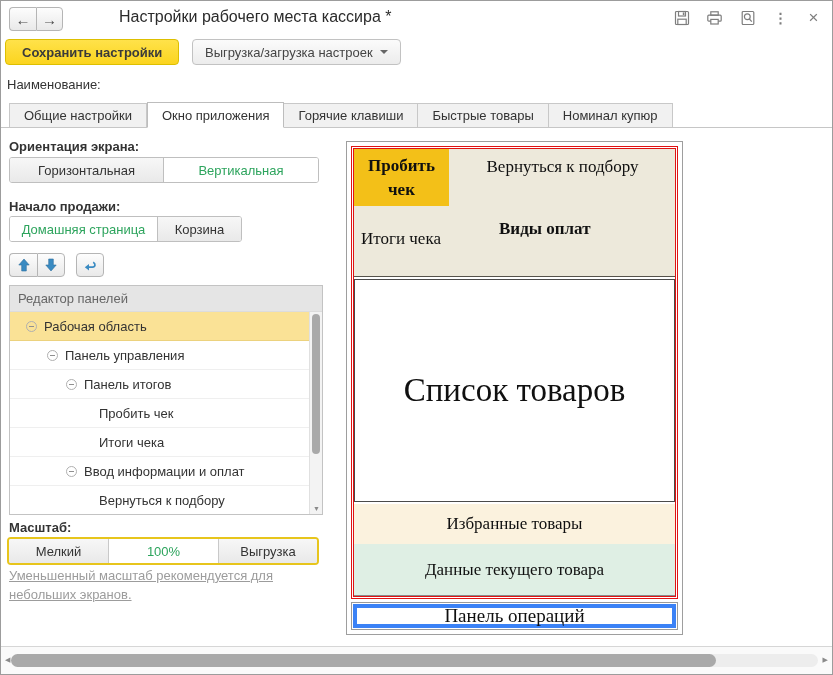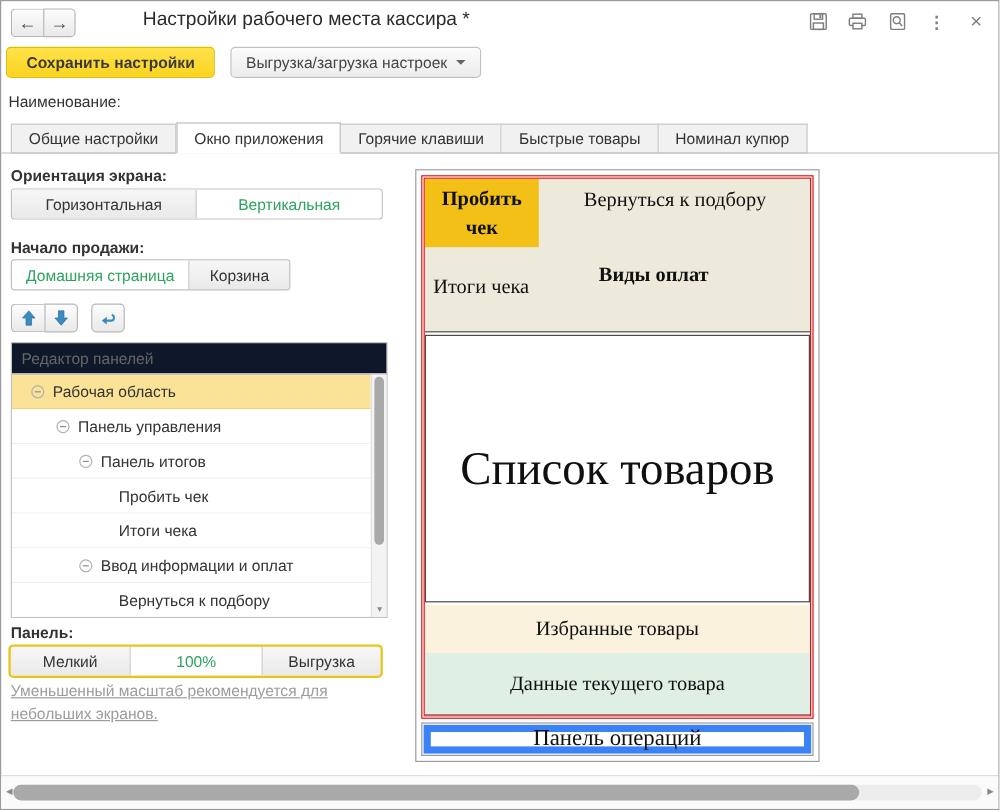--- a/index.html
+++ b/index.html
@@ -71,21 +71,21 @@
   .sq-btn {
     width:28px; height:24px; display:flex; align-items:center; justify-content:center;
     background:linear-gradient(#fdfdfd,#e9e9e9); border:1px solid #b5b5b5; cursor:pointer;
   }
   .sq-btn.up { border-radius:4px 0 0 4px; border-right:none; }
   .sq-btn.down { border-radius:0 4px 4px 0; }
   .sq-btn.ret { position:absolute; left:75px; top:252px; border-radius:4px; }
   
   .tree { position:absolute; left:8px; top:284px; width:314px; height:230px; border:1px solid #c3c3c3; background:#fff; }
   .tree-header {
-    height:26px; line-height:26px; padding-left:8px; background:#0f172a;
+    height:26px; line-height:26px; padding-left:8px; background:#e5e5e5;
     border-bottom:1px solid #dcdcdc; color:#666;
   }
   .tree-rows { position:absolute; top:26px; left:0; right:13px; bottom:0; overflow:hidden; }
   .tree-row { height:29px; display:flex; align-items:center; border-bottom:1px solid #efefef; color:#333; cursor:pointer; background:#fff; }
   .tree-row.sel { background:var(--selection-yellow,#fae296); border-bottom:1px solid #ecd27e; }
   .tree-toggle { width:11px; height:11px; border:1px solid #b0b0b0; border-radius:50%; position:relative; margin-right:7px; flex:none; }
   .tree-toggle::after { content:""; position:absolute; left:2px; right:2px; top:4px; height:1px; background:#909090; }
   .ind0 { padding-left:16px; } .ind1 { padding-left:37px; } .ind2 { padding-left:56px; } .ind3 { padding-left:89px; }
   .tree-scroll { position:absolute; top:26px; right:0; bottom:0; width:13px; background:#f3f3f3; border-left:1px solid #e0e0e0; }
   .tree-thumb { position:absolute; top:2px; left:2px; width:8px; height:140px; background:#a9a9a9; border-radius:4px; cursor:pointer; }
@@ -110,25 +110,25 @@
   .pv-serif { font-family:"Liberation Serif", serif; color:#101010; }
   .pv-top { position:relative; height:128px; background:var(--beige,#ede9db); border-bottom:1px solid #55524b; flex:none; }
   .pv-firecheck {
     position:absolute; left:0; top:0; width:95px; height:57px;
     background:var(--gold,#f3c018); display:flex; align-items:center; justify-content:center; text-align:center;
     font-size:17px; font-weight:bold; line-height:1.4; padding:0 10px;
   }
   .pv-return { position:absolute; left:98px; right:2px; top:8px; text-align:center; font-size:17px; }
   .pv-totals { position:absolute; left:7px; top:80px; font-size:17px; }
   .pv-paytypes { position:absolute; left:145px; top:70px; font-size:17px;font-weight:bold; }
-  .pv-list { flex:1; margin:2px 0; border:1px solid #4a4a4a; background:#fff; display:flex; align-items:center; justify-content:center; font-size:39px; }
+  .pv-list { flex:1; margin:2px 0; border:1px solid #4a4a4a; background:#fff; display:flex; align-items:center; justify-content:center; font-size:33px; }
   .pv-fav { height:40px; background:var(--cream,#fbf2de); display:flex; align-items:center; justify-content:center; font-size:17px; flex:none; }
   .pv-cur { height:52px; background:var(--mint,#dfefe4); border-bottom:1px solid #8a8a8a; display:flex; align-items:center; justify-content:center; font-size:17px; flex:none; }
   .pv-ops-outer { margin-top:3px; height:28px; border:1px solid #9a9a9a; padding:1px; flex:none; }
-  .pv-ops-inner { height:100%; border:6px solid #3b82f6; background:#fff; display:flex; align-items:center; justify-content:center; font-size:19px; }
+  .pv-ops-inner { height:100%; border:4px solid #3b82f6; background:#fff; display:flex; align-items:center; justify-content:center; font-size:19px; }
   
   .content-sep { position:absolute; left:0; right:0; top:645px; height:1px; background:#d6d6d6; }
   .hscroll { position:absolute; left:0; right:0; top:646px; bottom:0; background:#fafafa; }
   .hs-arrow { position:absolute; top:9px; font-size:7px; color:#8a8a8a; cursor:pointer; }
   .hs-arrow.left { left:4px; } .hs-arrow.right { right:4px; }
   .hs-track { position:absolute; left:14px; right:14px; top:7px; height:13px; background:#ededed; border-radius:7px; }
   .hs-thumb { position:absolute; left:10px; top:7px; width:705px; height:13px; background:#a9a9a9; border-radius:7px; cursor:pointer; }
 </style>
 </head>
 <body>
@@ -252,21 +252,21 @@
       <div class="tree-row ind3">
         <span>Вернуться к подбору</span>
       </div>
     </div>
     <div class="tree-scroll">
       <div class="tree-thumb"></div>
       <div class="tree-arrow dn">▼</div>
     </div>
   </div>
 
-  <div class="lbl" style="top:519px">Панель:</div>
+  <div class="lbl" style="top:519px">Масштаб:</div>
   <div class="scale-group">
     <div class="scale-opt" style="width:100px">Мелкий</div>
     <div class="scale-opt sel" style="width:110px">100%</div>
     <div class="scale-opt" style="flex:1">Выгрузка</div>
   </div>
   <div class="hint">Уменьшенный масштаб рекомендуется для небольших экранов.</div>
 
   <div class="preview">
     <div class="red-outer">
       <div class="red-inner">

